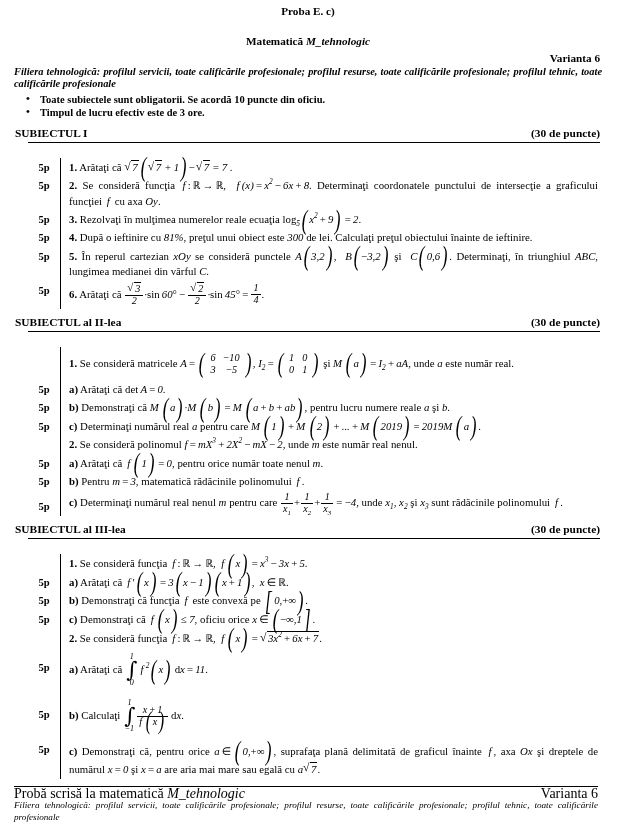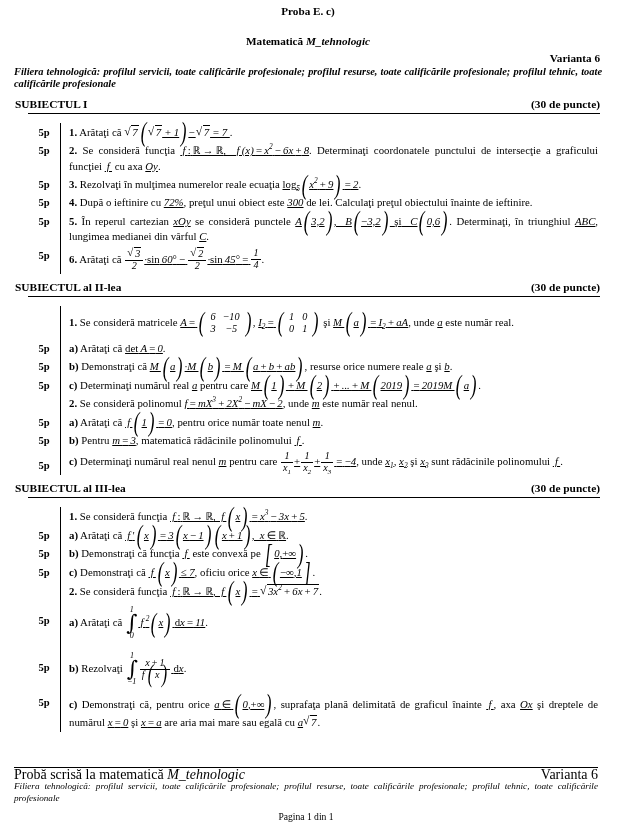--- a/index.html
+++ b/index.html
@@ -80,21 +80,21 @@
   }
   .rule {
     border: none;
     border-top: 1.1px solid #000;
     margin: 1px 2px 0 14px;
   }
 
   
   .items {
     margin-left: 14px;
-    margin-top: 9px;
+    margin-top: 15px;
   }
   .row {
     display: flex;
     align-items: flex-start;
   }
   .pts {
     width: 32px;
     min-width: 32px;
     text-align: center;
     font-weight: bold;
@@ -113,21 +113,21 @@
     flex: 1;
     font-size: 10.8px;
     line-height: 15.4px;
     padding-top: 2px;
     padding-bottom: 1px;
     padding-right: 4px;
     text-align: justify;
   }
   .body.tall { line-height: 18px; }
   .num { font-weight: bold; }
-  .m { font-style: italic; font-family: "Liberation Serif", serif; text-decoration: underline; }
+  .m { font-style: italic; font-family: "Liberation Serif", serif; }
   .up { font-style: normal; }
 
   
   .sq {
     display: inline-block;
     position: relative;
     padding-left: 7px;
     padding-top: 0px;
   }
   .sq::before {
@@ -229,20 +229,24 @@
 </style>
 </head>
 <body>
 
 <div class="page">
 
   <div class="hdr-line">Proba E. c)</div>
   <div class="hdr-line sub"><span>Matematică </span><span class="ital">M_tehnologic</span></div>
   <div class="varianta">Varianta 6</div>
   <div class="filiera">Filiera tehnologică: profilul servicii, toate calificările profesionale; profilul resurse, toate calificările profesionale; profilul tehnic, toate calificările profesionale</div>
+  <ul class="bullets">
+    <li>Toate subiectele sunt obligatorii. Se acordă 10 puncte din oficiu.</li>
+    <li>Timpul de lucru efectiv este de 3 ore.</li>
+  </ul>
 
   <div class="subject-head">
     <span>SUBIECTUL I</span>
     <span>(30 de puncte)</span>
   </div>
   <hr class="rule">
 
   <div class="items">
 
     <div class="row">
@@ -280,21 +284,21 @@
         <span class="m"><span class="up">log</span><sub class="e">5</sub><span class="paren">(</span>x<sup class="e">2</sup> <span class="up">+</span> 9<span class="paren">)</span> <span class="up">=</span> 2</span>.
       </div>
     </div>
 
     <div class="row">
       <div class="pts">5p</div>
       <div class="bar"></div>
       <div class="body">
         <span class="num">4.</span>
         <span>După o ieftinire cu</span>
-        <span class="m">72%</span><span>, preţul unui obiect este</span>
+        <span class="m">81%</span><span>, preţul unui obiect este</span>
         <span class="m">300</span>
         <span>de lei. Calculaţi preţul obiectului înainte de ieftinire.</span>
       </div>
     </div>
 
     <div class="row">
       <div class="pts">5p</div>
       <div class="bar"></div>
       <div class="body">
         <span class="num">5.</span>
@@ -369,21 +373,21 @@
         <span class="m"><span class="up">det</span> A <span class="up">=</span> 0</span>.
       </div>
     </div>
 
     <div class="row">
       <div class="pts">5p</div>
       <div class="bar"></div>
       <div class="body">
         <span class="num">b)</span>
         <span>Demonstraţi că</span>
-        <span class="m">M <span class="paren">(</span>a<span class="paren">)</span>·M <span class="paren">(</span>b<span class="paren">)</span> <span class="up">=</span> M <span class="paren">(</span>a <span class="up">+</span> b <span class="up">+</span> ab<span class="paren">)</span></span><span>, resurse orice numere reale</span>
+        <span class="m">M <span class="paren">(</span>a<span class="paren">)</span>·M <span class="paren">(</span>b<span class="paren">)</span> <span class="up">=</span> M <span class="paren">(</span>a <span class="up">+</span> b <span class="up">+</span> ab<span class="paren">)</span></span><span>, pentru lucru numere reale</span>
         <span class="m">a</span>
         <span>şi</span>
         <span class="m">b</span>.
       </div>
     </div>
 
     <div class="row">
       <div class="pts">5p</div>
       <div class="bar"></div>
       <div class="body">
@@ -517,21 +521,21 @@
         <span>Arătaţi că</span>
         <span class="m"><span class="intg"><span class="lim">1</span><span class="sign">∫</span><span class="lim">0</span></span> f <sup class="e">2</sup><span class="paren">(</span>x<span class="paren">)</span> <span class="up">d</span>x <span class="up">=</span> 11</span>.
       </div>
     </div>
 
     <div class="row">
       <div class="pts" style="padding-top:15px;">5p</div>
       <div class="bar"></div>
       <div class="body" style="line-height:22px;padding-top:7px;padding-bottom:6px;">
         <span class="num">b)</span>
-        <span>Rezolvaţi</span>
+        <span>Calculaţi</span>
         <span class="m"><span class="intg"><span class="lim">1</span><span class="sign">∫</span><span class="lim"><span class="up">−</span>1</span></span><span class="frac"><span class="n">x <span class="up">+</span> 1</span><span class="d">f <span class="paren">(</span>x<span class="paren">)</span></span></span> <span class="up">d</span>x</span>.
       </div>
     </div>
 
     <div class="row">
       <div class="pts">5p</div>
       <div class="bar"></div>
       <div class="body" style="line-height:18px;">
         <span class="num">c)</span>
         <span>Demonstraţi că, pentru orice</span>
@@ -548,16 +552,15 @@
     </div>
   </div>
 
   <div class="footer">
     <hr class="foot-rule">
     <div class="foot-top">
       <span><span>Probă scrisă la matematică </span><span class="ital">M_tehnologic</span></span>
       <span>Varianta 6</span>
     </div>
     <div class="foot-filiera">Filiera tehnologică: profilul servicii, toate calificările profesionale; profilul resurse, toate calificările profesionale; profilul tehnic, toate calificările profesionale</div>
-    <div class="foot-page">Pagina 1 din 1</div>
   </div>
 
 </div>
 
 </body></html>

